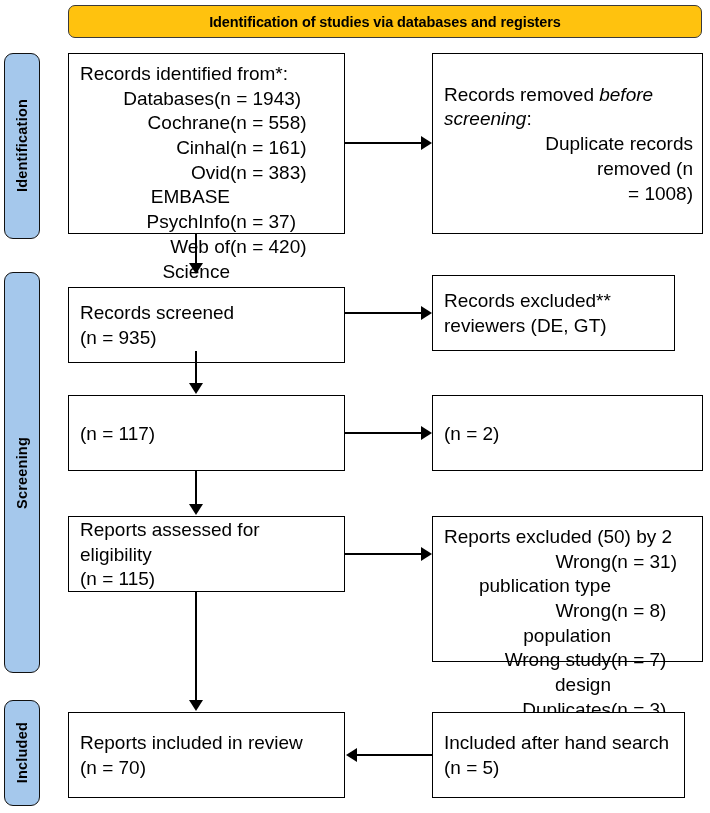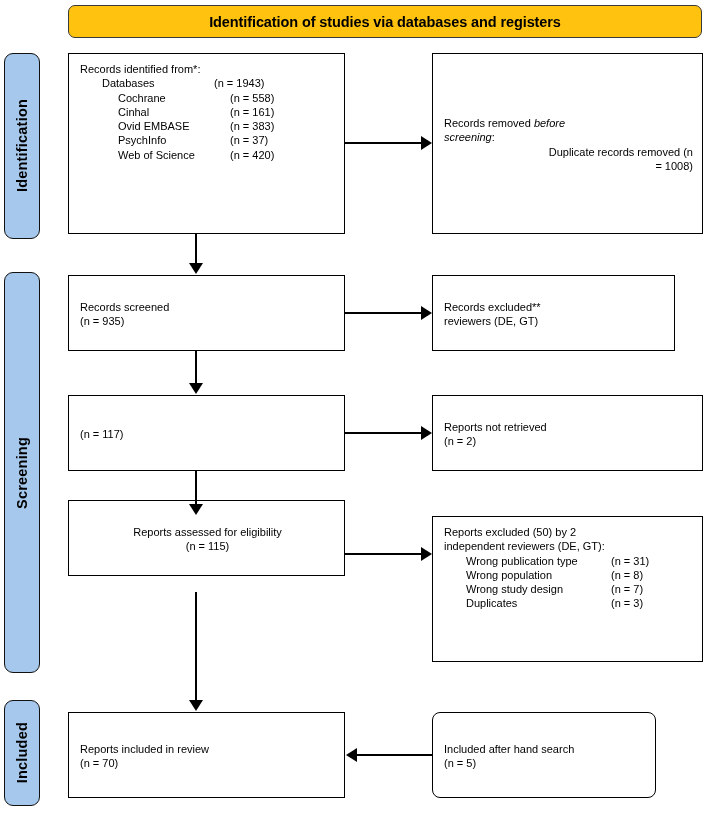--- a/index.html
+++ b/index.html
@@ -60,54 +60,54 @@
   .stage-screening      { top: 272px; height: 401px; }
   .stage-included       { top: 700px; height: 106px; }
 
   
   .box {
     position: absolute;
     background: #ffffff;
     border: 1.8px solid #000000;
     box-sizing: border-box;
     padding: 8px 9px 6px 11px;
-    font-size: 11px;
+    font-size: 19px;
     line-height: 1.30;
   }
   .box.center-v {
     display: flex;
     flex-direction: column;
     justify-content: center;
   }
 
   
   .b-identified   { left: 68px;  top: 53px;  width: 277px; height: 181px; }
-  .b-screened     { left: 68px;  top: 275px; width: 277px; height: 76px;  }
+  .b-screened     { left: 68px;  top: 287px; width: 277px; height: 76px;  }
   .b-sought       { left: 68px;  top: 395px; width: 277px; height: 76px;  }
-  .b-assessed     { left: 68px;  top: 500px; width: 277px; height: 76px; text-align: center;  }
+  .b-assessed     { left: 68px;  top: 516px; width: 277px; height: 76px;  }
   .b-included     { left: 68px;  top: 712px; width: 277px; height: 86px;  }
 
   
   .b-removed      { left: 432px; top: 53px;  width: 271px; height: 181px; }
   .b-excluded1    { left: 432px; top: 275px; width: 243px; height: 76px;  }
   .b-notretrieved { left: 432px; top: 395px; width: 271px; height: 76px;  }
   .b-excluded2    { left: 432px; top: 516px; width: 271px; height: 146px; }
-  .b-handsearch   { left: 432px; top: 712px; width: 224px; height: 86px; border-radius: 8px;  }
+  .b-handsearch   { left: 432px; top: 712px; width: 253px; height: 86px;  }
 
   .line { margin: 0; }
   .italic { font-style: italic; }
 
   
   .sub {
     display: flex;
     margin: 0;
   }
   .sub-1 { padding-left: 22px; }
   .sub-2 { padding-left: 38px; }
-  .sub .lbl { display: inline-block; }
+  .sub .lbl { display: inline-block; text-align: right; }
   .sub .cnt { display: inline-block; }
 
   .db-list .sub .lbl { width: 112px; }
   .ex-list .sub .lbl { width: 145px; }
 
   
   .hang {
     padding-left: 38px;
     text-indent: 0;
     margin: 0;
@@ -203,32 +203,30 @@
 <div class="box b-excluded1 center-v">
   <p class="line">Records excluded**</p>
   <p class="line">reviewers (DE, GT)</p>
 </div>
 
 <div class="box b-sought center-v">
   <p class="line">(n = 117)</p>
 </div>
 
 <div class="box b-notretrieved center-v">
-  <p class="line">Reports not retrieved</p>
   <p class="line">(n = 2)</p>
 </div>
 
 <div class="box b-assessed center-v">
   <p class="line">Reports assessed for eligibility</p>
   <p class="line">(n = 115)</p>
 </div>
 
 <div class="box b-excluded2 ex-list">
   <p class="line">Reports excluded (50) by 2</p>
-  <p class="line">independent reviewers (DE, GT):</p>
   <p class="sub sub-1">
     <span class="lbl">Wrong publication type</span>
     <span class="cnt">(n = 31)</span>
   </p>
   <p class="sub sub-1">
     <span class="lbl">Wrong population</span>
     <span class="cnt">(n = 8)</span>
   </p>
   <p class="sub sub-1">
     <span class="lbl">Wrong study design</span>

